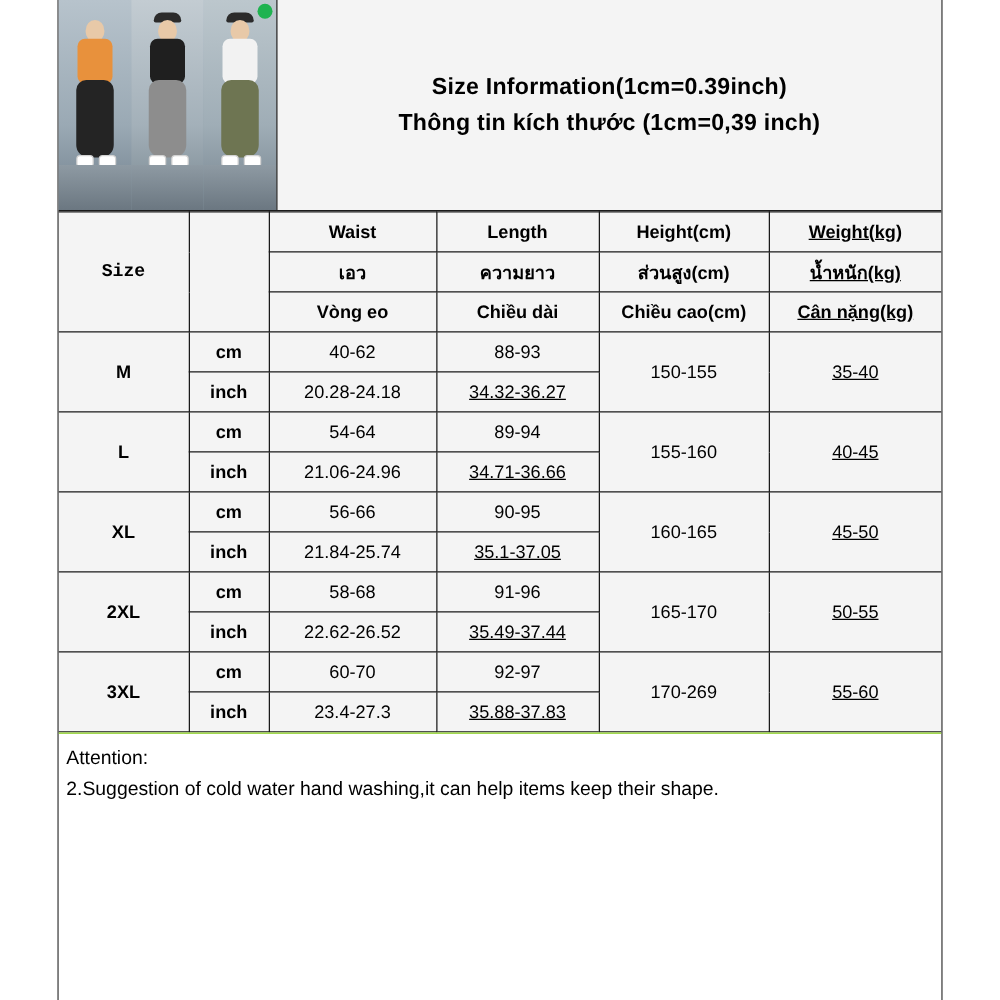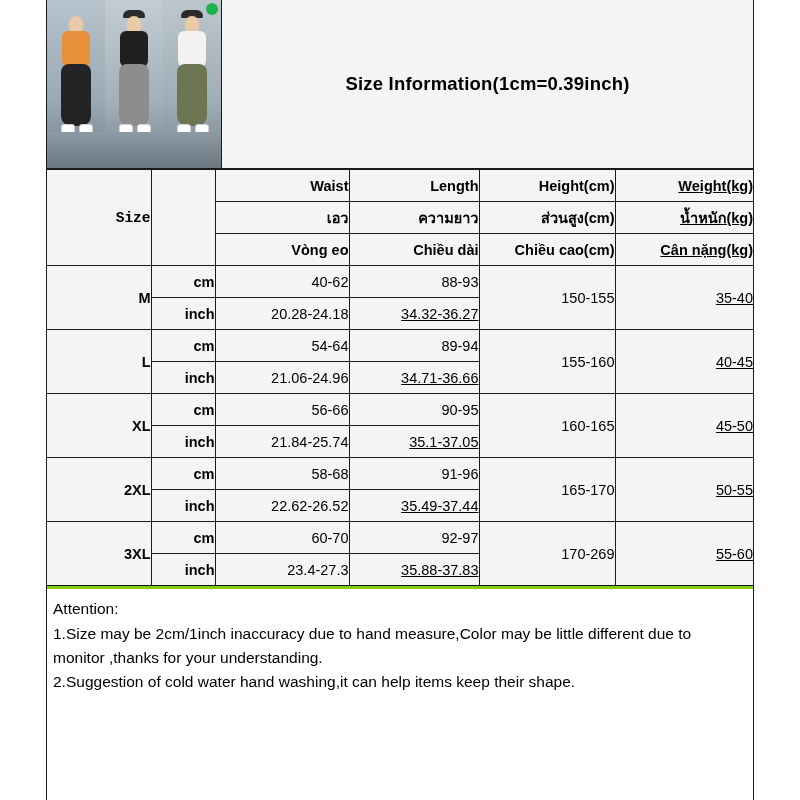--- a/index.html
+++ b/index.html
@@ -147,21 +147,21 @@
   }
   
   table.size-table {
     border-collapse: collapse;
     table-layout: fixed;
     width: 100%;
     background: #f4f4f4;
   }
   table.size-table td {
     border: 1px solid #1a1a1a;
-    text-align: right;
+    text-align: center;
     vertical-align: middle;
     font-size: 14.5px;
     padding: 0;
     height: 31px;
     margin-left: 36px;
   }
   td.hdr {
     font-weight: bold;
     font-size: 15px;
   }
@@ -190,21 +190,21 @@
   .col-length { width: 130px; }
   .col-height { width: 136px; }
   .col-weight { width: 138px; }
   
   table.size-table tr td:first-child { border-left: none; }
   table.size-table tr td:last-child  { border-right: none; text-decoration: underline; }
 
   
   .attention {
     flex: 1;
-    border-top: 3px solid #84cc16;
+    border-top: 1px solid #84cc16;
     padding: 8px 10px 0 6px;
     background: #ffffff;
     font-size: 15.5px;
     line-height: 1.55;
   }
   .attention .line { white-space: normal; }
   .attention .head { margin-bottom: 1px; }
 </style>
 </head>
 <body>
@@ -237,20 +237,21 @@
           <div class="fig-top top-white"></div>
           <div class="fig-pants pants-olive"></div>
           <div class="fig-shoe-l"></div>
           <div class="fig-shoe-r"></div>
           <div class="ground"></div>
         </div>
         <div class="logo-dot"></div>
       </div>
       <div class="banner-titles">
         <div>Size Information(1cm=0.39inch)</div>
+        <div>Thông tin kích thước (1cm=0,39 inch)</div>
       </div>
     </div>
 
     <table class="size-table">
       <colgroup>
         <col class="col-size">
           <col class="col-unit">
           <col class="col-waist">
         <col class="col-length">
           <col class="col-height">
@@ -345,18 +346,17 @@
         <tr>
           <td class="unit">inch</td>
           <td class="val">23.4-27.3</td>
           <td class="val">35.88-37.83</td>
         </tr>
       </tbody>
     </table>
 
     <div class="attention">
       <div class="line head">Attention:</div>
-      <div class="line">1.Size may be 2cm/1inch inaccuracy due to hand measure,Color may be little different due to monitor ,thanks for your understanding.</div>
       <div class="line">2.Suggestion of cold water hand washing,it can help items keep their shape.</div>
     </div>
 
   </div>
 </div>
 
 </body></html>

